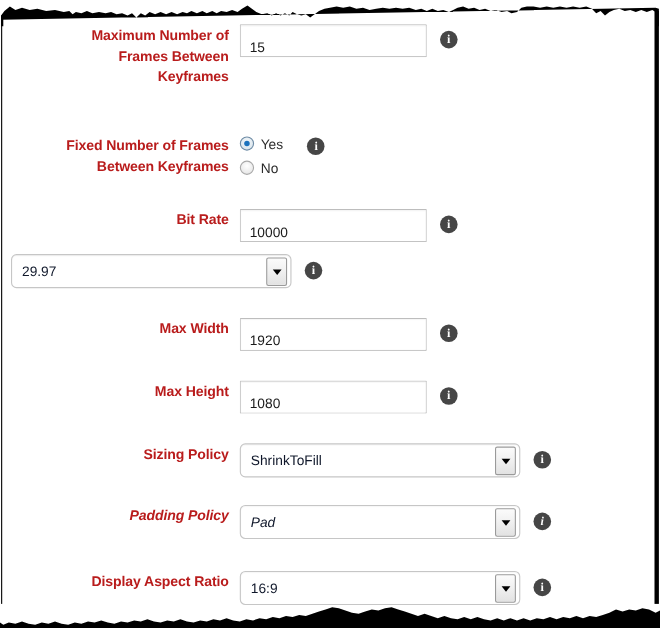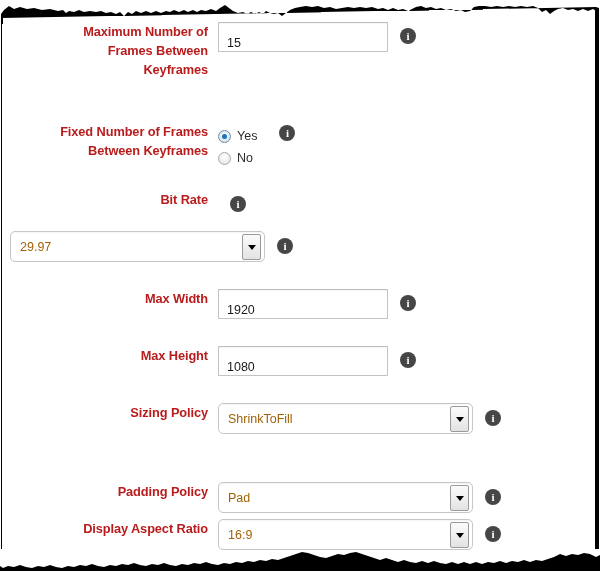--- a/index.html
+++ b/index.html
@@ -108,21 +108,21 @@
     box-shadow: inset 0 1px 1px rgba(0,0,0,0.04);
   }
   .select-value {
     position: absolute;
     left: 9px;
     top: 0;
     right: 28px;
     height: 31px;
     line-height: 31px;
     font-size: 12.5px;
-    color: #a16207;
+    color: #0f172a;
     overflow: hidden;
     white-space: nowrap;
   }
   .select-arrow-btn {
     position: absolute;
     right: 3px;
     top: 2px;
     width: 19px;
     height: 26px;
     border: 1px solid #9a9a9a;
@@ -141,21 +141,21 @@
     border-right: 4px solid transparent;
     border-top: 5px solid #000000;
   }
 
   
   .radio-group {
     padding-top: 2px;
   }
   .radio-line {
     display: flex;
-    align-items: flex-end;
+    align-items: flex-start;
     height: 19px;
     margin-bottom: 3px;
   }
   .radio {
     position: relative;
     width: 13px;
     height: 13px;
     min-width: 13px;
     border-radius: 50%;
     border: 1px solid #a9a9a9;
@@ -273,20 +273,21 @@
             </div>
           </div>
           <div class="info-icon radio-info">i</div>
         </div>
       </div>
       <div class="row" style="position: absolute; top: 168px; left: 0px; width: 600px;">
         <div class="label">
           <div>Bit Rate</div>
         </div>
         <div class="control">
+          <input type="text" class="text-input" placeholder="" value="10000" style="">
           <div class="info-icon">i</div>
         </div>
       </div>
       <div class="row" style="position: absolute; top: 209px; left: 0px; width: 600px;">
         <div class="control">
           <div class="select-wrap">
             <div class="select-value">29.97</div>
             <div class="select-arrow-btn"></div>
           </div>
           <div class="info-icon sel-info">i</div>
@@ -315,21 +316,21 @@
           <div>Sizing Policy</div>
         </div>
         <div class="control">
           <div class="select-wrap">
             <div class="select-value">ShrinkToFill</div>
             <div class="select-arrow-btn"></div>
           </div>
           <div class="info-icon sel-info">i</div>
         </div>
       </div>
-      <div class="row" style="position: absolute; top: 460px; left: 0px; width: 481px;">
+      <div class="row" style="position: absolute; top: 437px; left: 0px; width: 481px; font-style: italic;">
         <div class="label">
           <div>Padding Policy</div>
         </div>
         <div class="control">
           <div class="select-wrap">
             <div class="select-value">Pad</div>
             <div class="select-arrow-btn"></div>
           </div>
           <div class="info-icon sel-info">i</div>
         </div>

